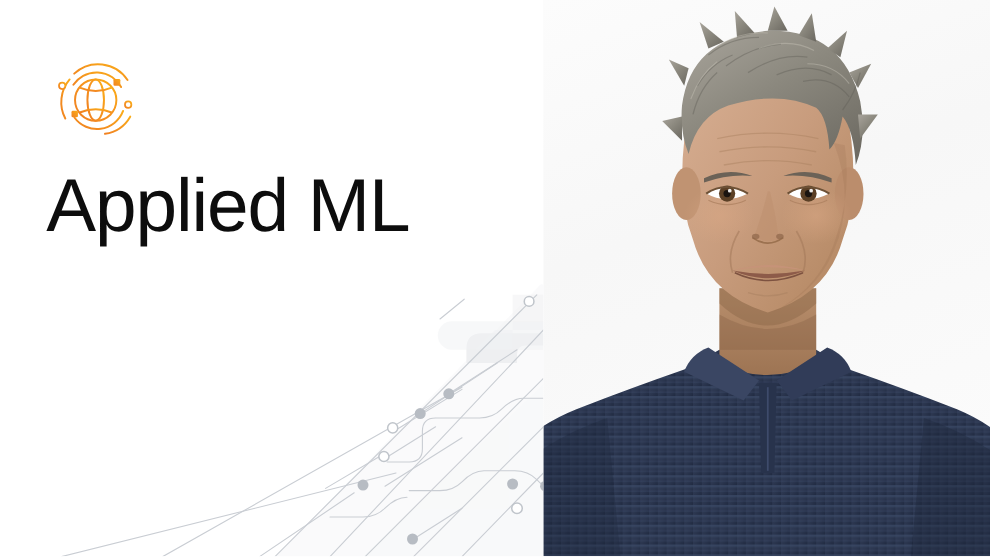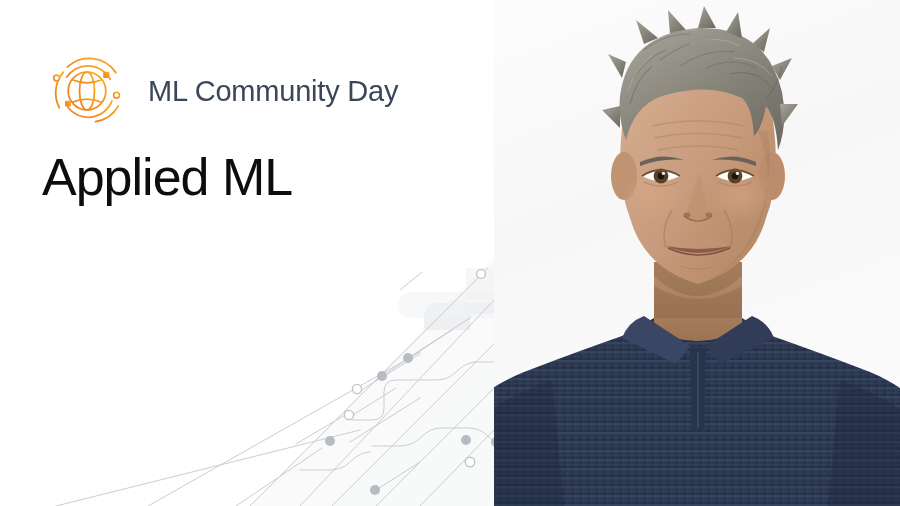--- a/index.html
+++ b/index.html
@@ -49,21 +49,21 @@
     letter-spacing:-0.2px;
     color:#3b4759;
     white-space:nowrap;
     line-height:1;
   }
 
   
   .slide-title {
     position:absolute;
     left:42px; top:148px;
-    font-size:52px;
+    font-size:68px;
     font-weight:400;
     letter-spacing:-1px;
     color:#0d0d0d;
     line-height:1.15;
     white-space:nowrap;
   }
 
   
   .portrait {
     position:absolute;
@@ -223,21 +223,20 @@
         <g fill="url(#orangeGrad2)">
           <rect x="67.2" y="29.6" width="6.6" height="6.6" rx="1.3"></rect>
           <rect x="26.6" y="60.4" width="6.2" height="6.2" rx="1.3"></rect>
         </g>
         <g fill="#ffffff" stroke="url(#orangeGrad2)" stroke-width="1.7">
           <circle cx="17.6" cy="36.2" r="3.1"></circle>
           <circle cx="81.4" cy="54.4" r="3.1"></circle>
         </g>
       </svg>
 
-      <span class="brand-text">ML Community Day</span>
     </div>
 
     <h1 class="slide-title">Applied ML</h1>
   </div>
 
   <div class="portrait">
     <svg class="portrait-photo" viewBox="0 0 406 506" preserveAspectRatio="xMidYMid slice" xmlns="http://www.w3.org/2000/svg" role="img">
       <title>Speaker headshot</title>
       <defs>
         <linearGradient id="bgGrad" x1="0" y1="0" x2="0.3" y2="1">

